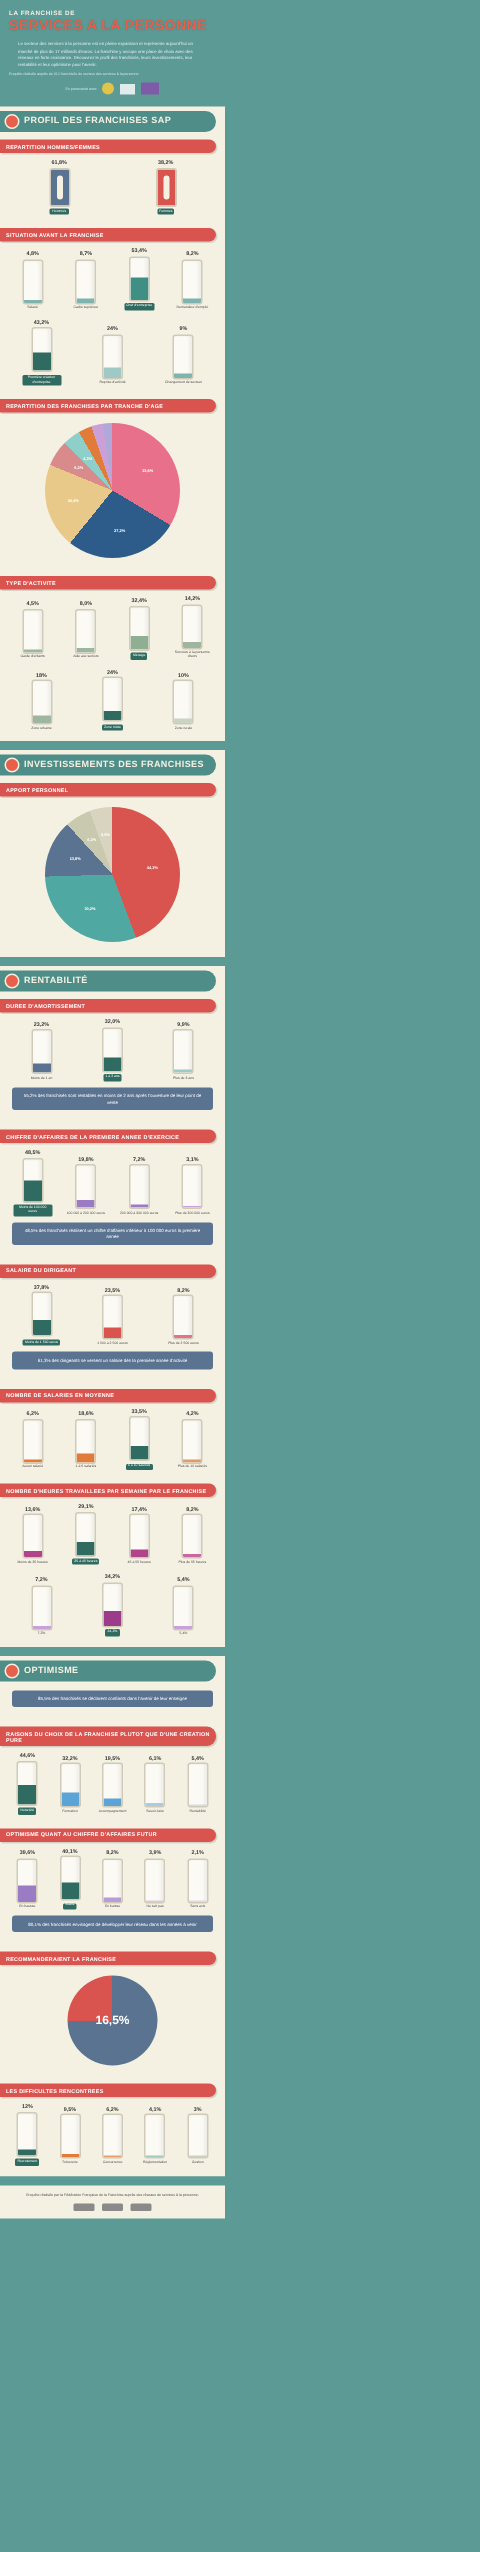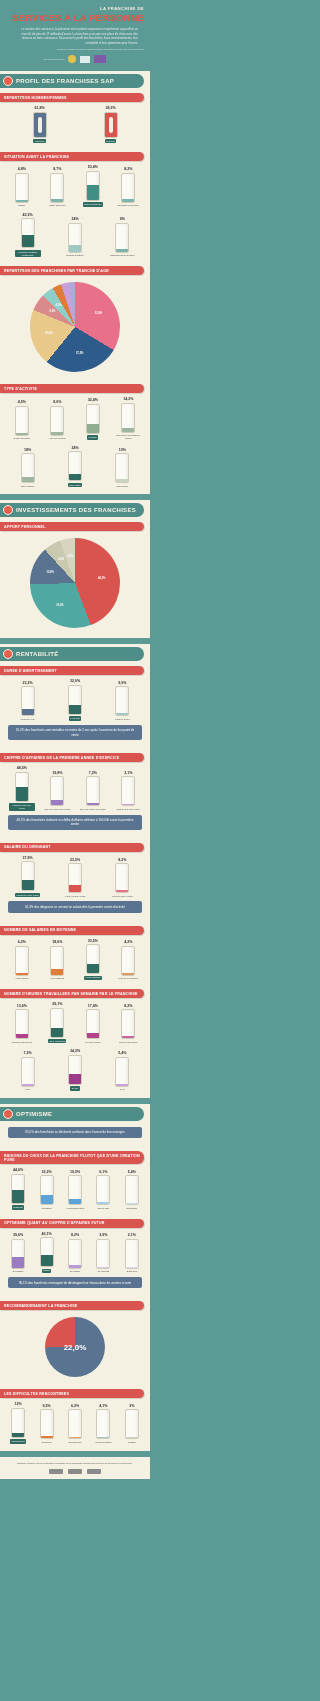--- a/index.html
+++ b/index.html
@@ -6,21 +6,21 @@
   body {
     width:150px; height:1701px;
     font-family:"Liberation Sans", sans-serif;
     background:#5c9a96;
     overflow:hidden;
   }
   .page { width:150px; position:relative; }
 
   
   .hero {
-    background:#5c9a96; padding:6px 6px 8px 6px; text-align:right;
+    background:#5c9a96; padding:6px 6px 8px 6px; text-align:left;
   }
   .hero-sub { color:#f2efe0; font-size:4.2px; letter-spacing:.4px; font-weight:bold; }
   .hero-title {
     color:#e8604c; font-size:9.5px; font-weight:bold; letter-spacing:.2px;
     margin-top:1px; text-shadow:0 0 1px rgba(0,0,0,.25);
   }
   .hero-body { color:#dfeceb; font-size:2.9px; line-height:1.55; margin-top:4px; padding:0 6px; }
   .hero-credit { color:#cfe2e0; font-size:2.4px; margin-top:3px; }
   .logos { display:flex; justify-content:center; align-items:center; gap:4px; margin-top:4px; }
   .logo-txt { color:#cfe2e0; font-size:2.4px; }
@@ -545,21 +545,21 @@
               </div>
               <div class="bar-lbl">Sans avis</div>
             </div>
           </div>
           <div class="callout">80,1% des franchisés envisagent de développer leur réseau dans les années à venir</div>
         </div>
         <div class="band">
           <div class="sub">RECOMMANDERAIENT LA FRANCHISE</div>
           <div class="pie-wrap">
             <div class="pie" style="width: 60px; height: 60px; background: conic-gradient(rgb(90, 115, 144) 0deg, rgb(90, 115, 144) 268.92deg, rgb(217, 83, 79) 268.92deg, rgb(217, 83, 79) 360deg);">
-              <div class="big-pct">22,0%</div>
+              <div class="big-pct">16,5%</div>
             </div>
           </div>
         </div>
         <div class="band">
           <div class="sub">LES DIFFICULTES RENCONTREES</div>
           <div class="bars">
             <div class="bar-col">
               <div class="bar-val">12%</div>
               <div class="bar-tube">
                 <div class="bar-fill" style="height: 12%; background: rgb(47, 107, 96);"></div>

